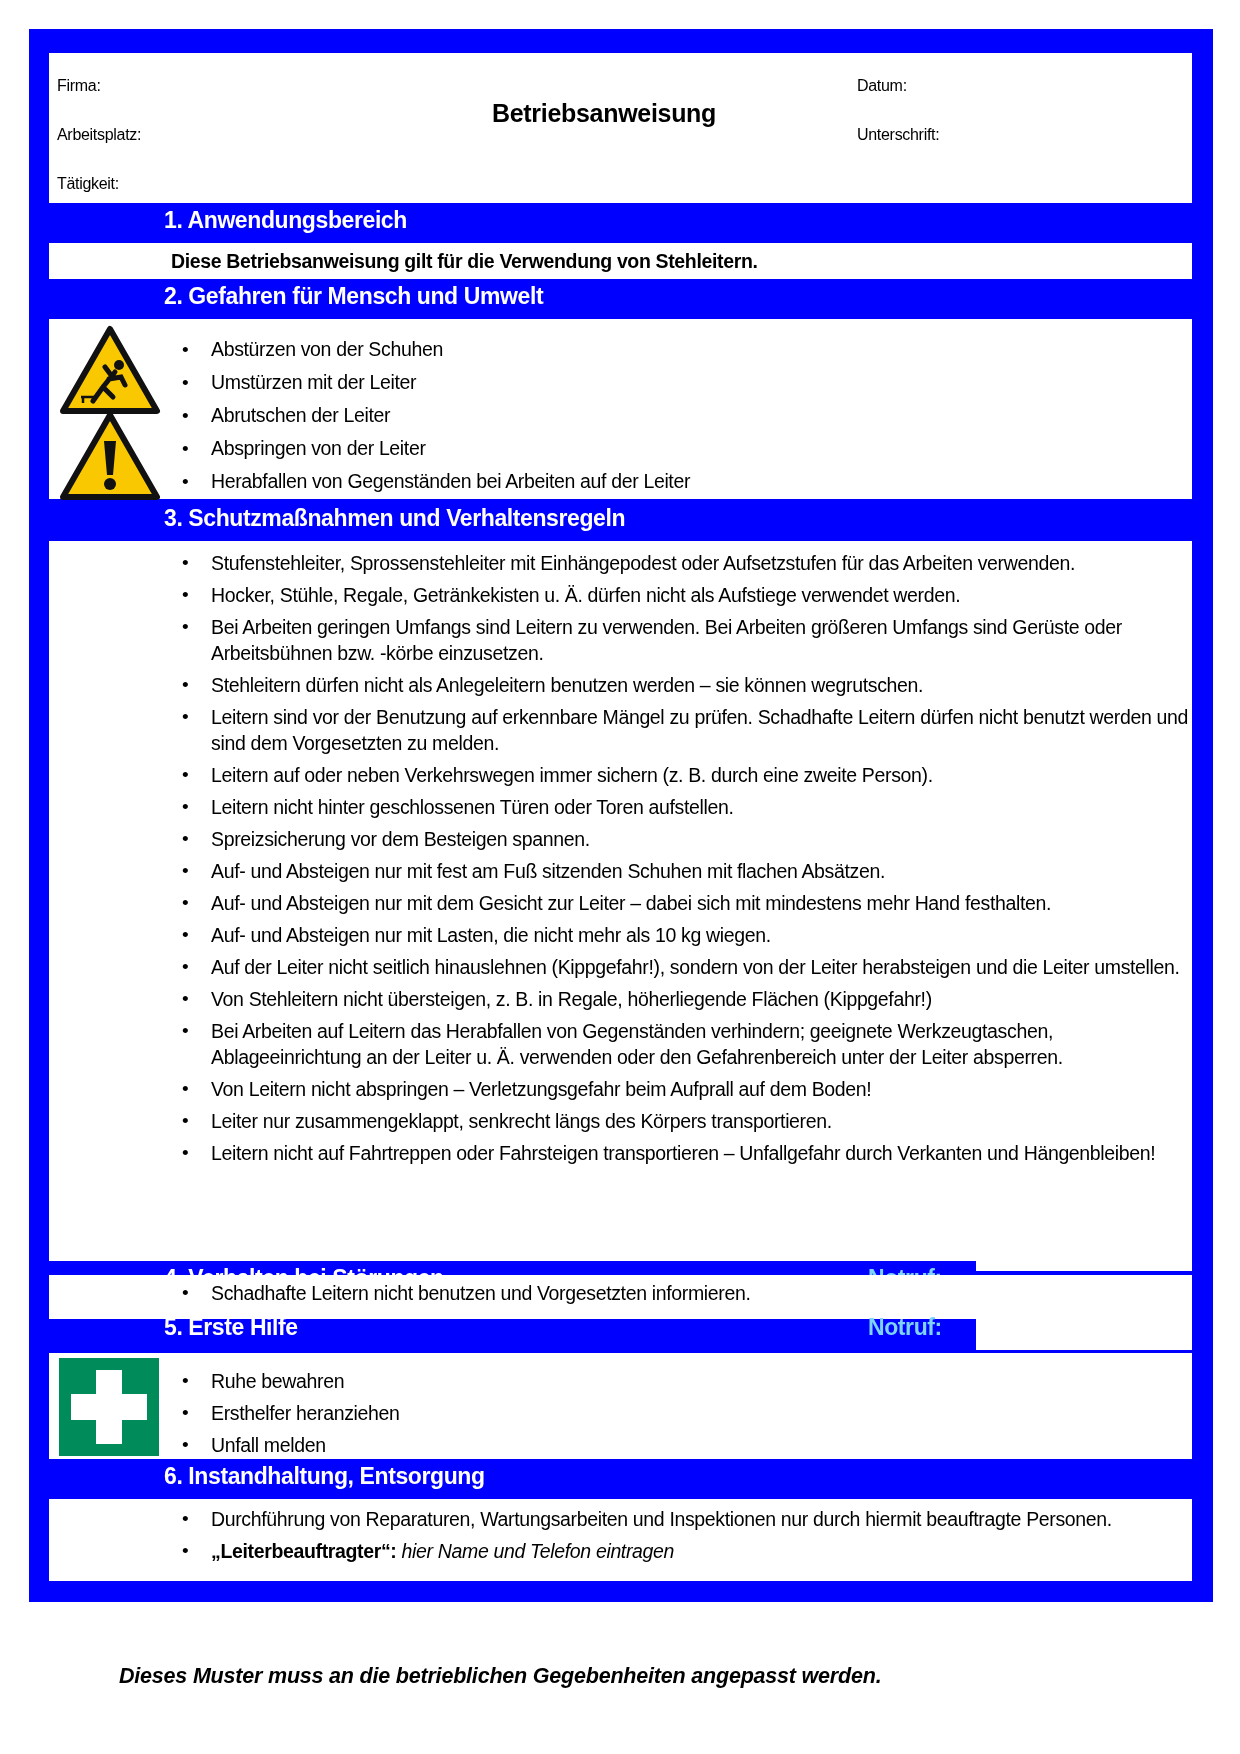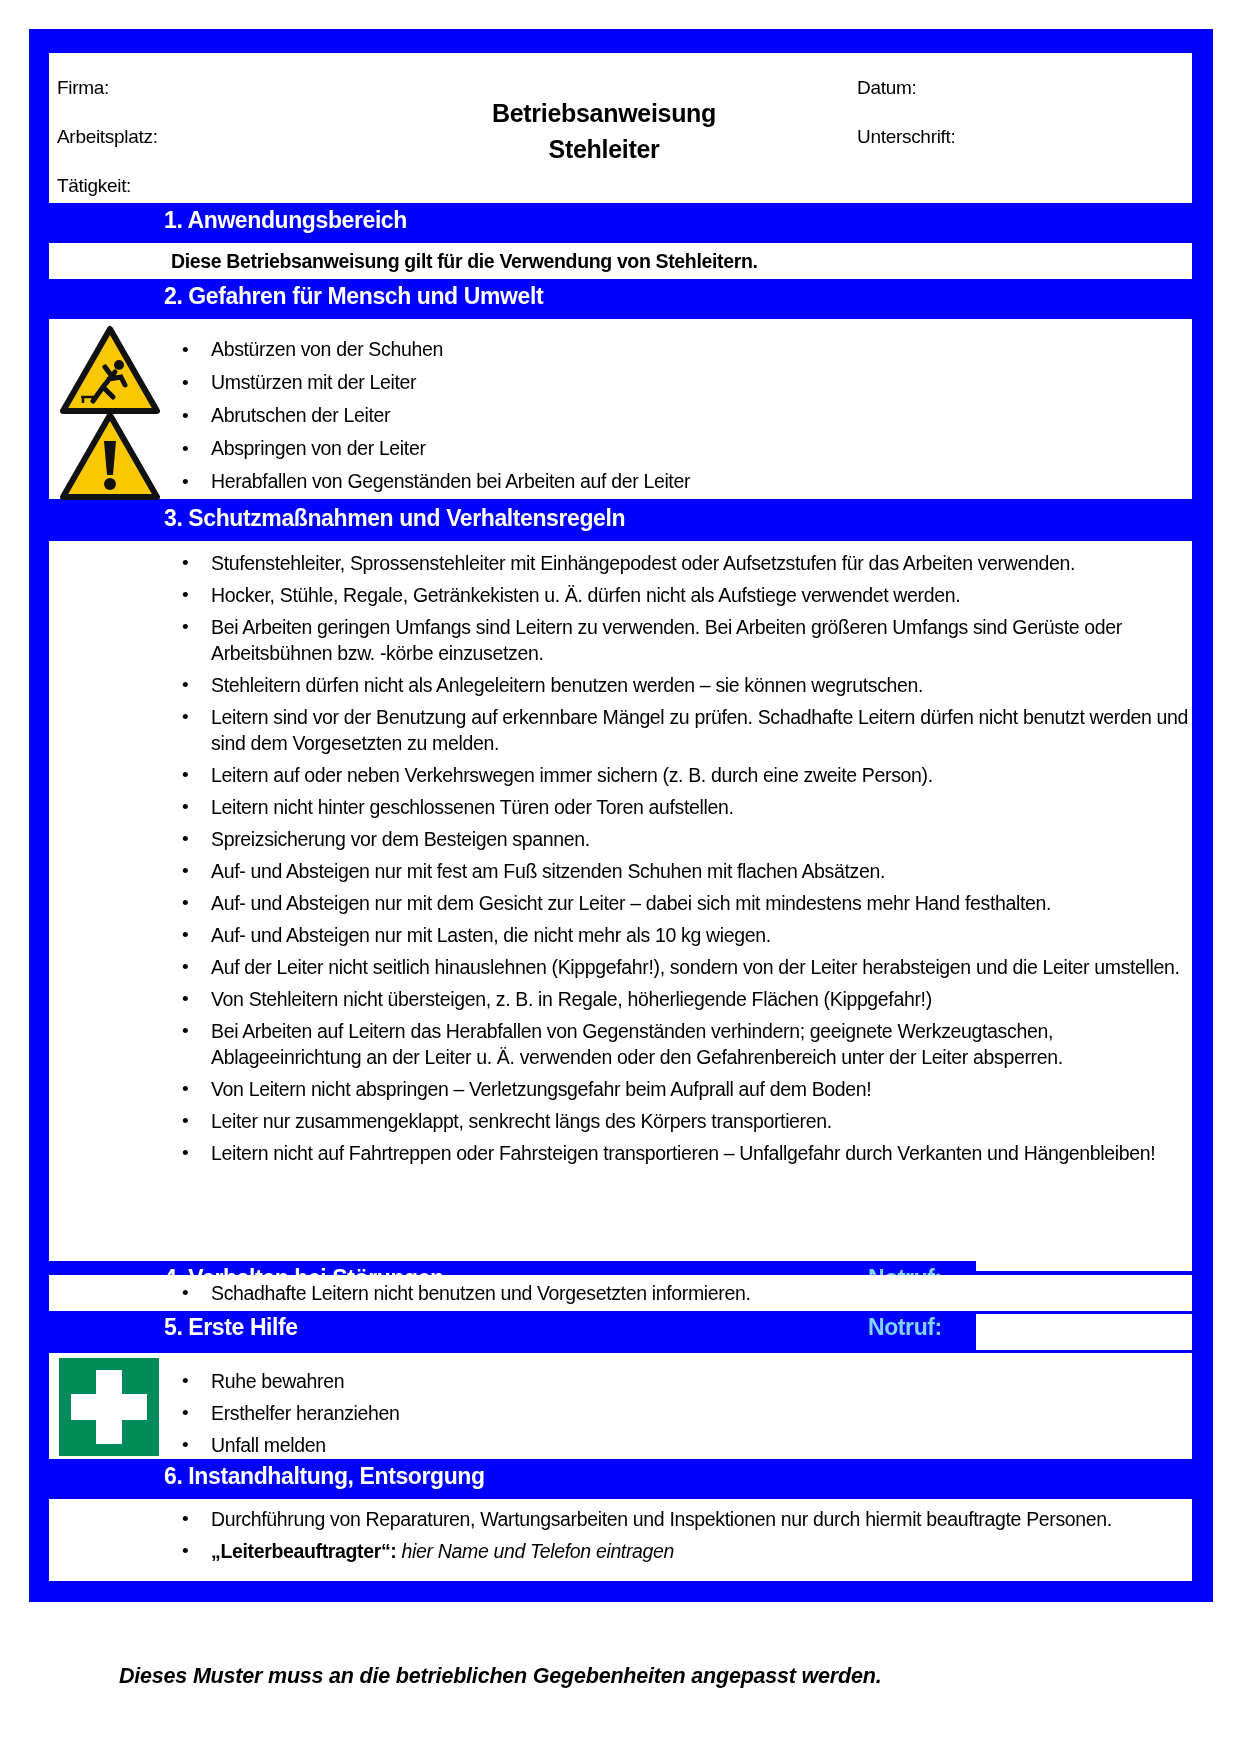--- a/index.html
+++ b/index.html
@@ -4,21 +4,21 @@
 <style>
   html, body { margin: 0; padding: 0; background: #ffffff; }
   body { width: 1240px; height: 1754px; position: relative; overflow: hidden;
          font-family: "Liberation Sans", sans-serif; color: #000; }
   .frame { position: absolute; left: 29px; top: 29px; width: 1184px; height: 1573px; background: #0000ff; }
   .white { position: absolute; background: #fff; }
   .hdr { position: absolute; left: 0; color: #fff; font-weight: bold; font-size: 23px;
          font-stretch: condensed; letter-spacing: -0.4px; }
   .hdr span.t { position: absolute; left: 135px; }
   .abs { position: absolute; }
-  .lbl { font-size: 19px; letter-spacing: -0.3px; }
+  .lbl { font-size: 16px; letter-spacing: -0.3px; }
   .title { font-weight: bold; font-size: 25px; text-align: center; letter-spacing: -0.3px; }
   ul.bl { list-style: none; margin: 0; padding: 0; position: absolute; }
   ul.bl li { position: relative; padding-left: 32px; font-size: 19.5px; line-height: 26px;
              letter-spacing: -0.35px; }
   ul.bl li::before { content: "\2022"; position: absolute; left: 3px; top: 0; font-size: 19px; }
   .notruf-lbl { position: absolute; color:#7dd3fc; font-weight:bold; font-size:23px; letter-spacing:-0.4px; }
   .notruf-box { position: absolute; background: #fff; border-bottom: 2px solid #0000ff; }
   .footnote { position: absolute; left: 119px; top: 1664px; font-size: 21.5px; font-weight: bold;
               font-style: italic; letter-spacing: -0.2px; }
 </style>
@@ -26,21 +26,20 @@
 <body>
 
 <div class="frame">
 
   <div class="white" style="left:20px; top:24px; width:1143px; height:150px;">
     <div class="abs lbl" style="left:8px; top:24px;">Firma:</div>
     <div class="abs lbl" style="left:8px; top:73px;">Arbeitsplatz:</div>
     <div class="abs lbl" style="left:8px; top:122px;text-align:right;">Tätigkeit:</div>
     <div class="abs title" style="left:390px; top:42px; width:330px; line-height:36px;">
       <div>Betriebsanweisung</div>
-      <div>Stehleiter</div>
     </div>
     <div class="abs lbl" style="left:808px; top:24px;text-align:right;">Datum:</div>
     <div class="abs lbl" style="left:808px; top:73px;">Unterschrift:</div>
   </div>
 
   <div class="hdr" style="top:178px; width:100%;">
     <span class="t">1. Anwendungsbereich</span>
   </div>
   <div class="white" style="left:20px; top:214px; width:1143px; height:36px;">
     <div class="abs" style="left:122px; top:7px; font-weight:bold; font-size:19.5px; letter-spacing:-0.35px;">Diese Betriebsanweisung gilt für die Verwendung von Stehleitern.</div>
@@ -93,21 +92,21 @@
       <li style="margin-bottom:6px;">Leiter nur zusammengeklappt, senkrecht längs des Körpers transportieren.</li>
       <li style="margin-bottom:6px;">Leitern nicht auf Fahrtreppen oder Fahrsteigen transportieren – Unfallgefahr durch Verkanten und Hängenbleiben!</li>
     </ul>
   </div>
 
   <div class="hdr" style="top:1236px; width:100%;">
     <span class="t">4. Verhalten bei Störungen</span>
   </div>
   <div class="notruf-lbl" style="left:839px; top:1236px;">Notruf:</div>
   <div class="notruf-box" style="left:947px; top:1206px; width:216px; height:36px;"></div>
-  <div class="white" style="left:20px; top:1246px; width:1143px; height:36px;">
+  <div class="white" style="left:20px; top:1246px; width:1143px; height:44px;">
     <ul class="bl" style="left:130px; top:5px;">
       <li>Schadhafte Leitern nicht benutzen und Vorgesetzten informieren.</li>
     </ul>
   </div>
 
   <div class="hdr" style="top:1285px; width:100%;">
     <span class="t">5. Erste Hilfe</span>
   </div>
   <div class="notruf-lbl" style="left:839px; top:1285px;">Notruf:</div>
   <div class="notruf-box" style="left:947px; top:1285px; width:216px; height:36px;"></div>

